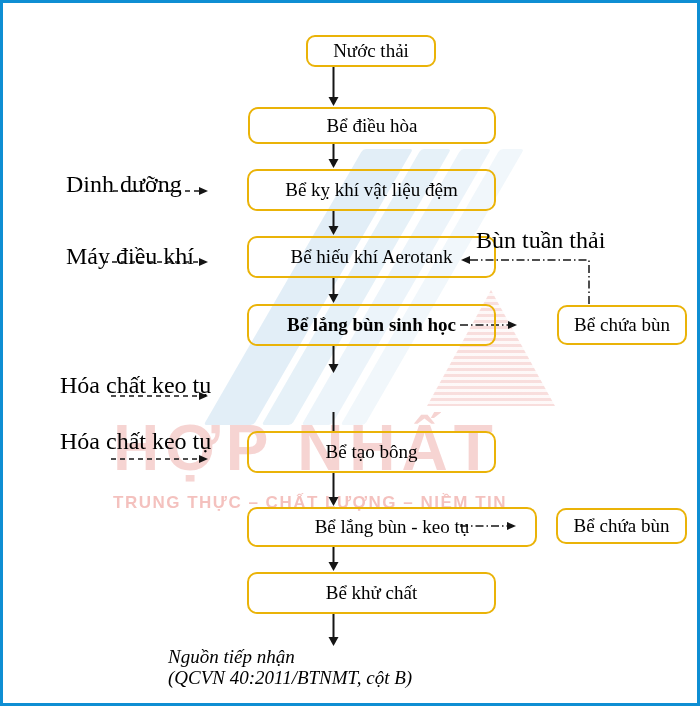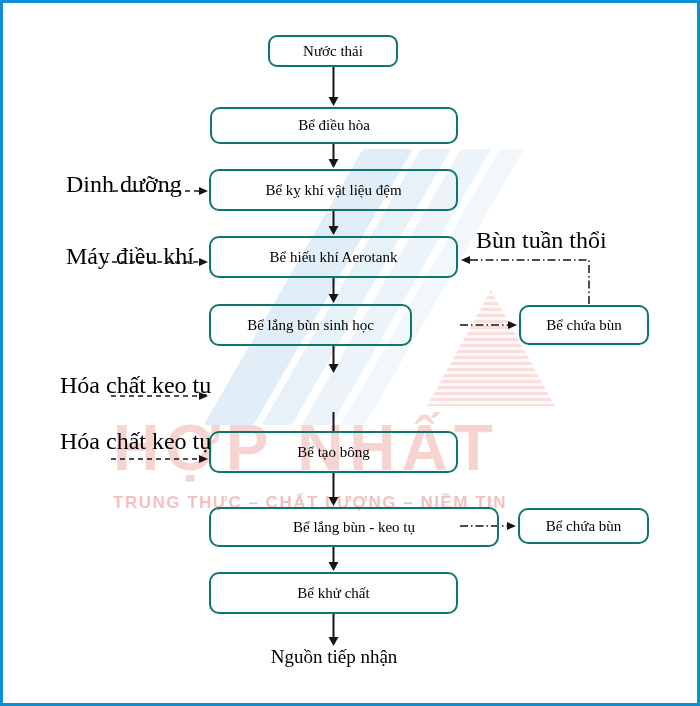--- a/index.html
+++ b/index.html
@@ -20,44 +20,44 @@
     background:repeating-linear-gradient(180deg, rgba(221,90,85,0.20) 0 3px, rgba(221,90,85,0.04) 3px 6px);}
   .wm-big{position:absolute;left:110px;top:408px;width:490px;text-align:left;
     font-family:"Liberation Sans", sans-serif;font-weight:bold;font-size:64px;
     letter-spacing:6px;color:rgba(226,112,105,0.30);white-space:nowrap;}
   .wm-slogan{position:absolute;left:110px;top:490px;width:520px;text-align:left;
     font-family:"Liberation Sans", sans-serif;font-weight:bold;font-size:17px;
     letter-spacing:1.5px;color:rgba(233,125,119,0.48);white-space:nowrap;}
   
   .connectors{position:absolute;left:0;top:0;z-index:2;}
   
-  .node{position:absolute;box-sizing:border-box;border:2px solid #0f766e;
+  .node{position:absolute;box-sizing:border-box;border:2px solid #eab308;
     border-radius:10px;display:flex;align-items:center;justify-content:center;
-    font-size:15px;background:transparent;z-index:3;}
+    font-size:19px;background:transparent;z-index:3;margin-left:38px;}
   #n1{left:265px;top:32px;width:130px;height:32px;border-radius:9px;}
   #n2{left:207px;top:104px;width:248px;height:37px;}
   #n3{left:206px;top:166px;width:249px;height:42px;}
   #n4{left:206px;top:233px;width:249px;height:42px;}
-  #n5{left:206px;top:301px;width:203px;height:42px;}
+  #n5{left:206px;top:301px;width:249px;height:42px;font-weight:bold;}
   #n6{left:206px;top:371px;width:249px;height:38px;}
   #n7{left:206px;top:428px;width:249px;height:42px;}
   #n8{left:206px;top:504px;width:290px;height:40px;}
   #n9{left:206px;top:569px;width:249px;height:42px;}
   #s1{left:516px;top:302px;width:130px;height:40px;}
   #s2{left:515px;top:505px;width:131px;height:36px;}
   
   .side-label{position:absolute;font-size:24px;white-space:nowrap;z-index:3;}
   #lbl-dinh-duong{left:63px;top:168px;}
   #lbl-may-thoi-khi{left:63px;top:240px;}
   #lbl-hoa-chat-1{left:57px;top:369px;}
   #lbl-hoa-chat-2{left:57px;top:425px;}
   #lbl-bun-tuan-hoan{left:473px;top:224px;}
   
-  #sink{position:absolute;left:165px;top:643px;width:332px;text-align:center;
-    font-size:19px;line-height:21px;z-index:3;}
+  #sink{position:absolute;left:165px;top:643px;width:332px;
+    font-size:19px;line-height:21px;z-index:3;font-style:italic;}
 </style>
 </head>
 <body>
 
 <div class="frame">
 
   <div class="wm-slash wm-s1"></div>
   <div class="wm-slash wm-s2"></div>
   <div class="wm-slash wm-s3"></div>
   <div class="wm-slash wm-s4"></div>
@@ -122,19 +122,20 @@
   <div class="node" id="n8">Bể lắng bùn - keo tụ</div>
   <div class="node" id="n9">Bể khử chất</div>
 
   <div class="node" id="s1">Bể chứa bùn</div>
   <div class="node" id="s2">Bể chứa bùn</div>
 
   <div class="side-label" id="lbl-dinh-duong">Dinh dưỡng</div>
   <div class="side-label" id="lbl-may-thoi-khi">Máy điều khí</div>
   <div class="side-label" id="lbl-hoa-chat-1">Hóa chất keo tụ</div>
   <div class="side-label" id="lbl-hoa-chat-2">Hóa chất keo tụ</div>
-  <div class="side-label" id="lbl-bun-tuan-hoan">Bùn tuần thổi</div>
+  <div class="side-label" id="lbl-bun-tuan-hoan">Bùn tuần thải</div>
 
   <div id="sink">
     <div>Nguồn tiếp nhận</div>
+    <div>(QCVN 40:2011/BTNMT, cột B)</div>
   </div>
 
 </div>
 
 </body></html>

